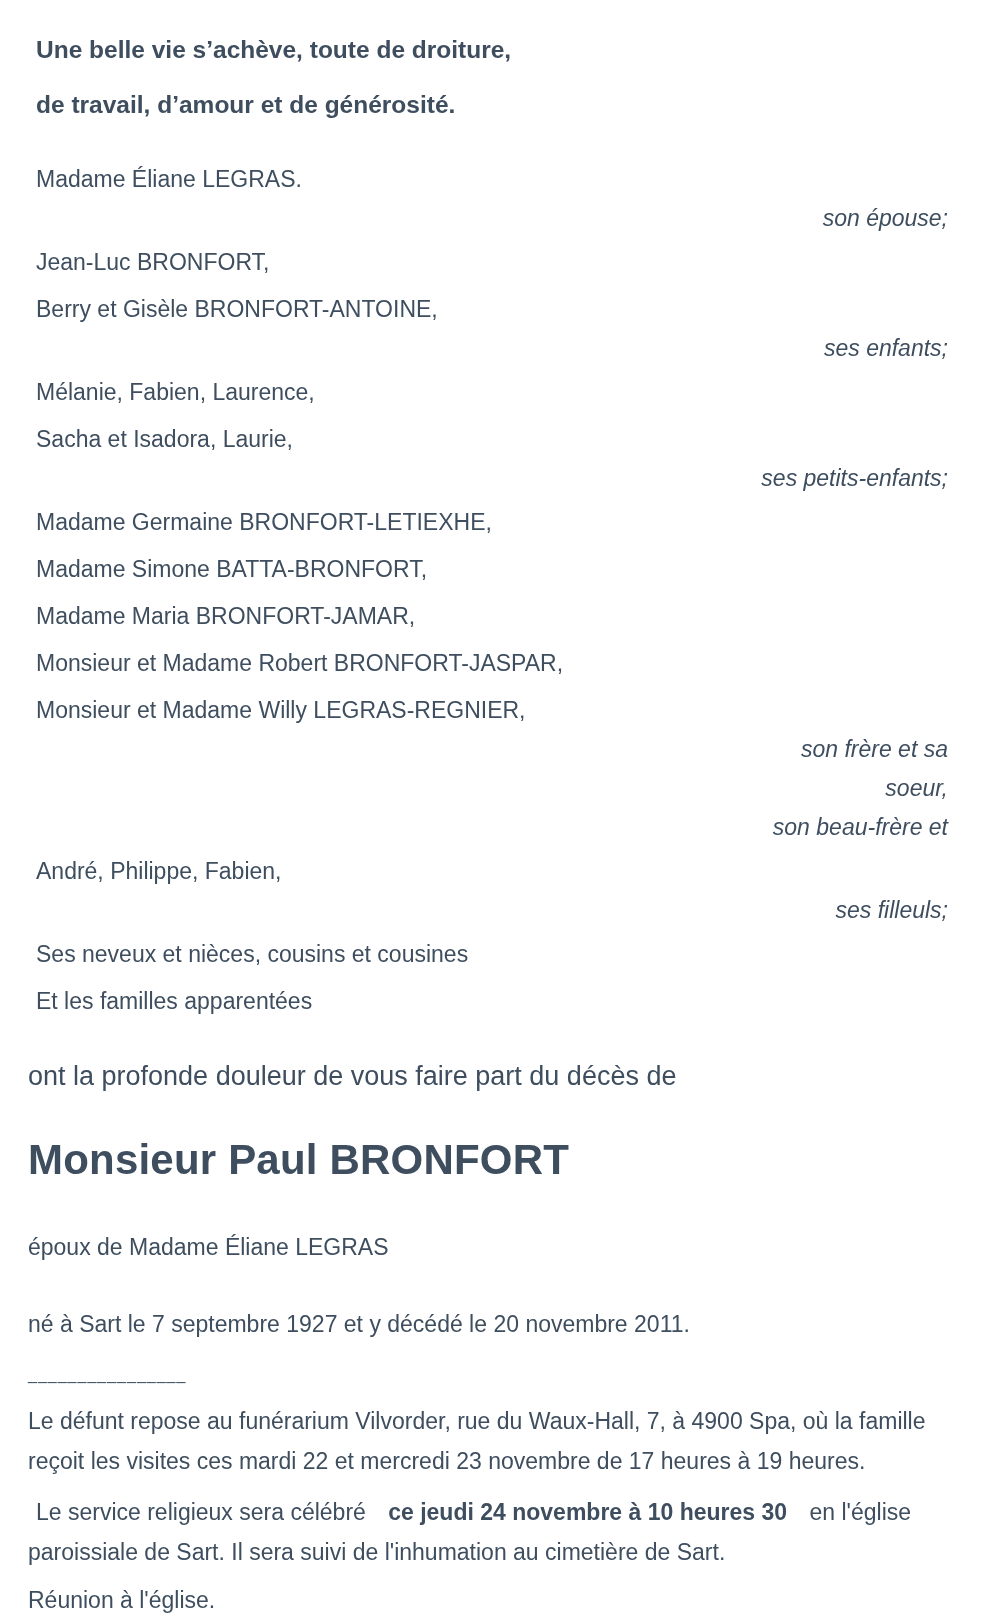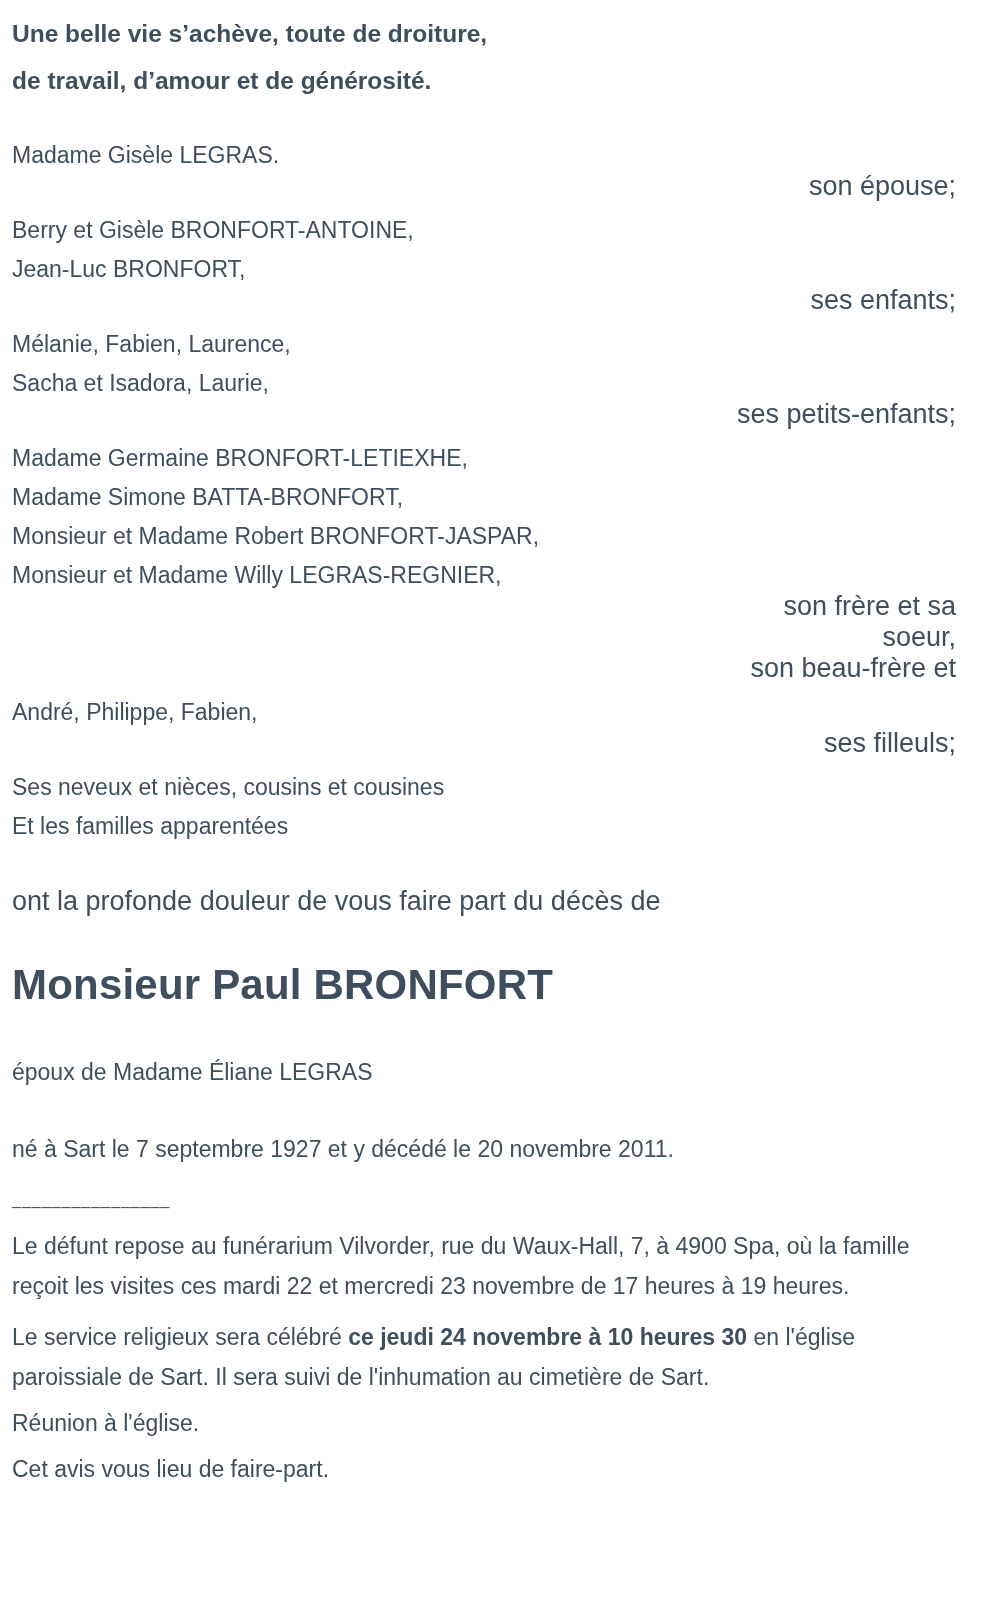--- a/index.html
+++ b/index.html
@@ -1,15 +1,15 @@
 <!DOCTYPE html>
 <html lang="fr"><head>
 <meta charset="utf-8">
 <style>
-  * { margin: 0; padding: 0; box-sizing: border-box; }
+  * { margin: 8px; padding: 0; box-sizing: border-box; }
   html, body { background: #ffffff; }
   body {
     width: 1000px;
     min-height: 1624px;
     margin: 0 auto;
     font-family: "Liberation Sans", "DejaVu Sans", sans-serif;
     color: #3e4e5f;
     padding: 10px 44px 18px 12px;
     overflow: hidden;
   }
@@ -19,21 +19,22 @@
     line-height: 47px;
     margin-bottom: 32px;
   }
   .group { margin: 0; }
   .group .name {
     font-size: 23px;
     line-height: 39px;
   }
   .relation {
     text-align: right;
-    font-size: 27px;
+    font-style: italic;
+    font-size: 23px;
     line-height: 31px;
     margin: -4px 0 9px 0;
   }
   .group.last { margin-bottom: 0; }
   .announcement {
     font-size: 27px;
     line-height: 39px;
     margin-top: 36px;
   }
   .deceased {
@@ -74,45 +75,46 @@
 <body style="color: rgb(62, 78, 95);">
 
 <header class="header">
   <div>Une belle vie s’achève, toute de droiture,</div>
   <div>de travail, d’amour et de générosité.</div>
 </header>
 
 <section>
 
   <div class="group">
-    <div class="name">Madame Gisèle LEGRAS.</div>
+    <div class="name">Madame Éliane LEGRAS.</div>
     <div class="relation">
       <div>son épouse;</div>
     </div>
   </div>
 
   <div class="group">
+    <div class="name">Jean-Luc BRONFORT,</div>
     <div class="name">Berry et Gisèle BRONFORT-ANTOINE,</div>
-    <div class="name">Jean-Luc BRONFORT,</div>
     <div class="relation">
       <div>ses enfants;</div>
     </div>
   </div>
 
   <div class="group">
     <div class="name">Mélanie, Fabien, Laurence,</div>
     <div class="name">Sacha et Isadora, Laurie,</div>
     <div class="relation">
       <div>ses petits-enfants;</div>
     </div>
   </div>
 
   <div class="group">
     <div class="name">Madame Germaine BRONFORT-LETIEXHE,</div>
     <div class="name">Madame Simone BATTA-BRONFORT,</div>
+    <div class="name">Madame Maria BRONFORT-JAMAR,</div>
     <div class="name">Monsieur et Madame Robert BRONFORT-JASPAR,</div>
     <div class="name">Monsieur et Madame Willy LEGRAS-REGNIER,</div>
     <div class="relation">
       <div>son frère et sa</div>
       <div>soeur,</div>
       <div>son beau-frère et</div>
     </div>
   </div>
 
   <div class="group">

